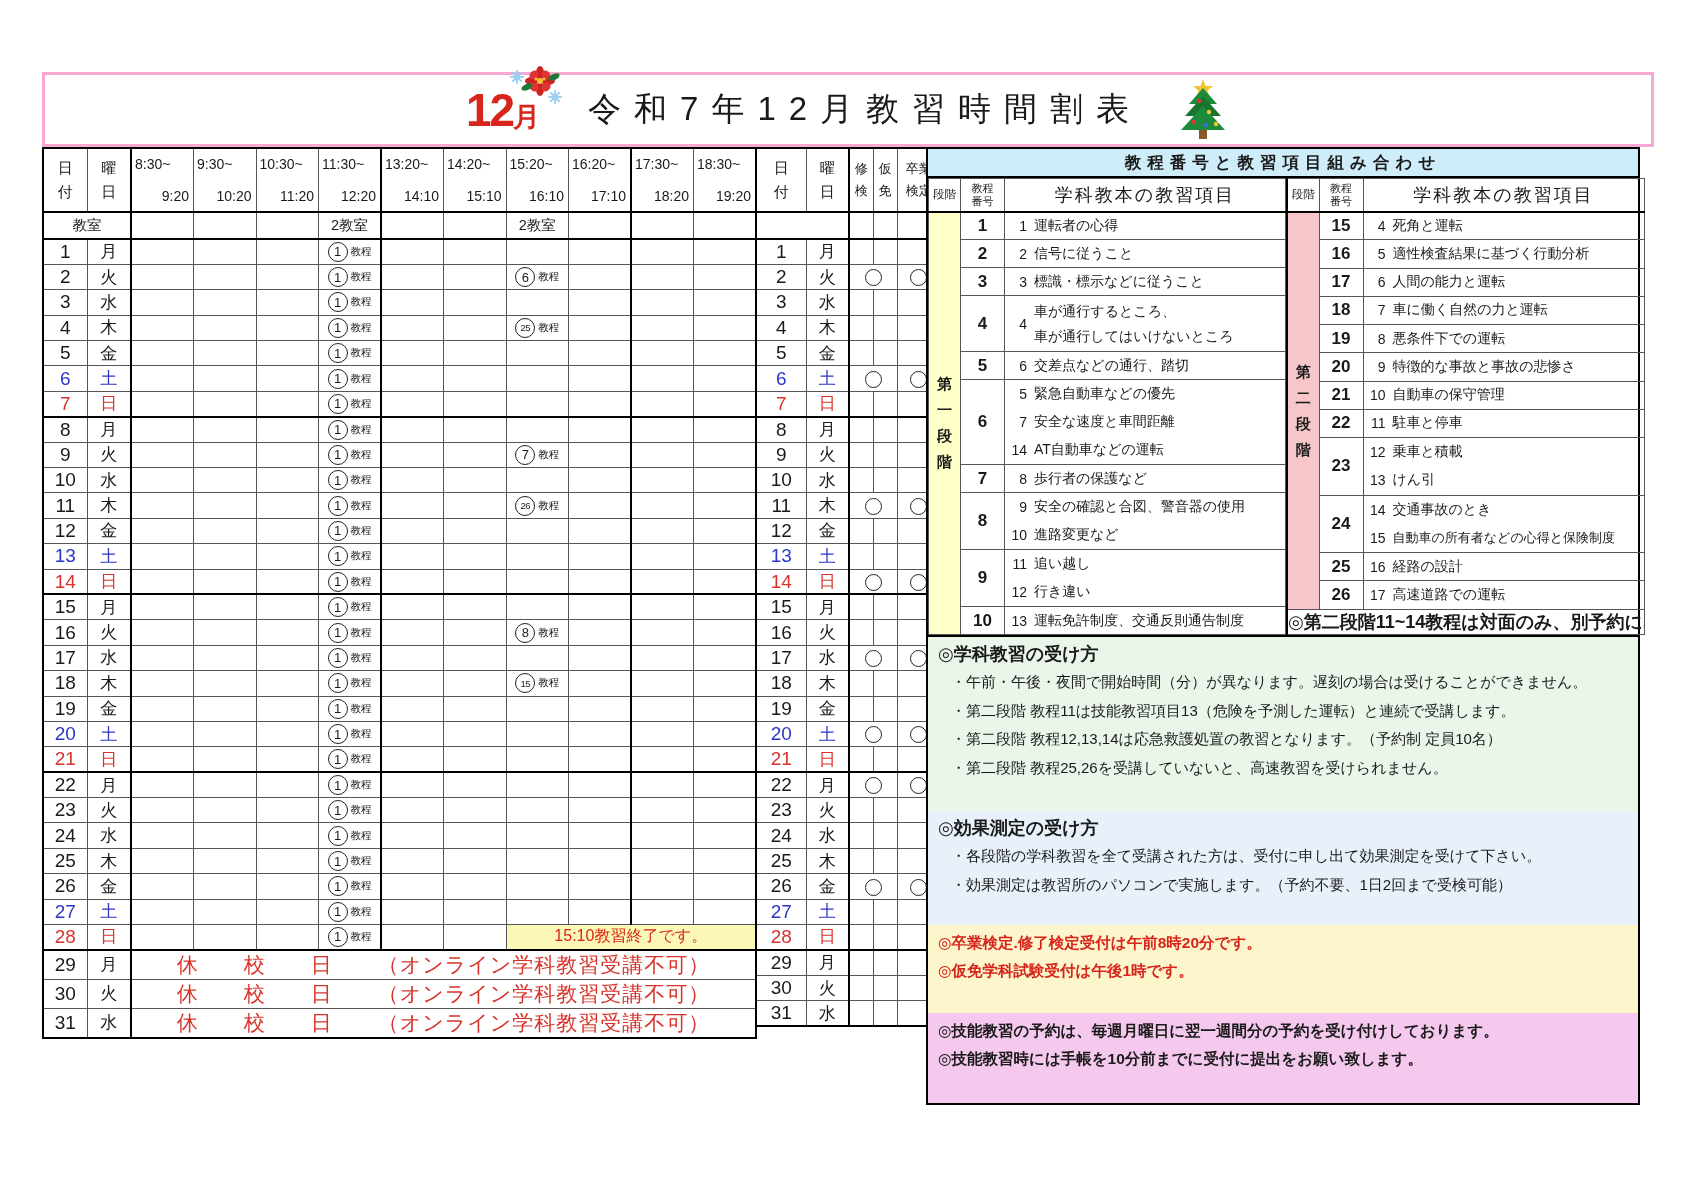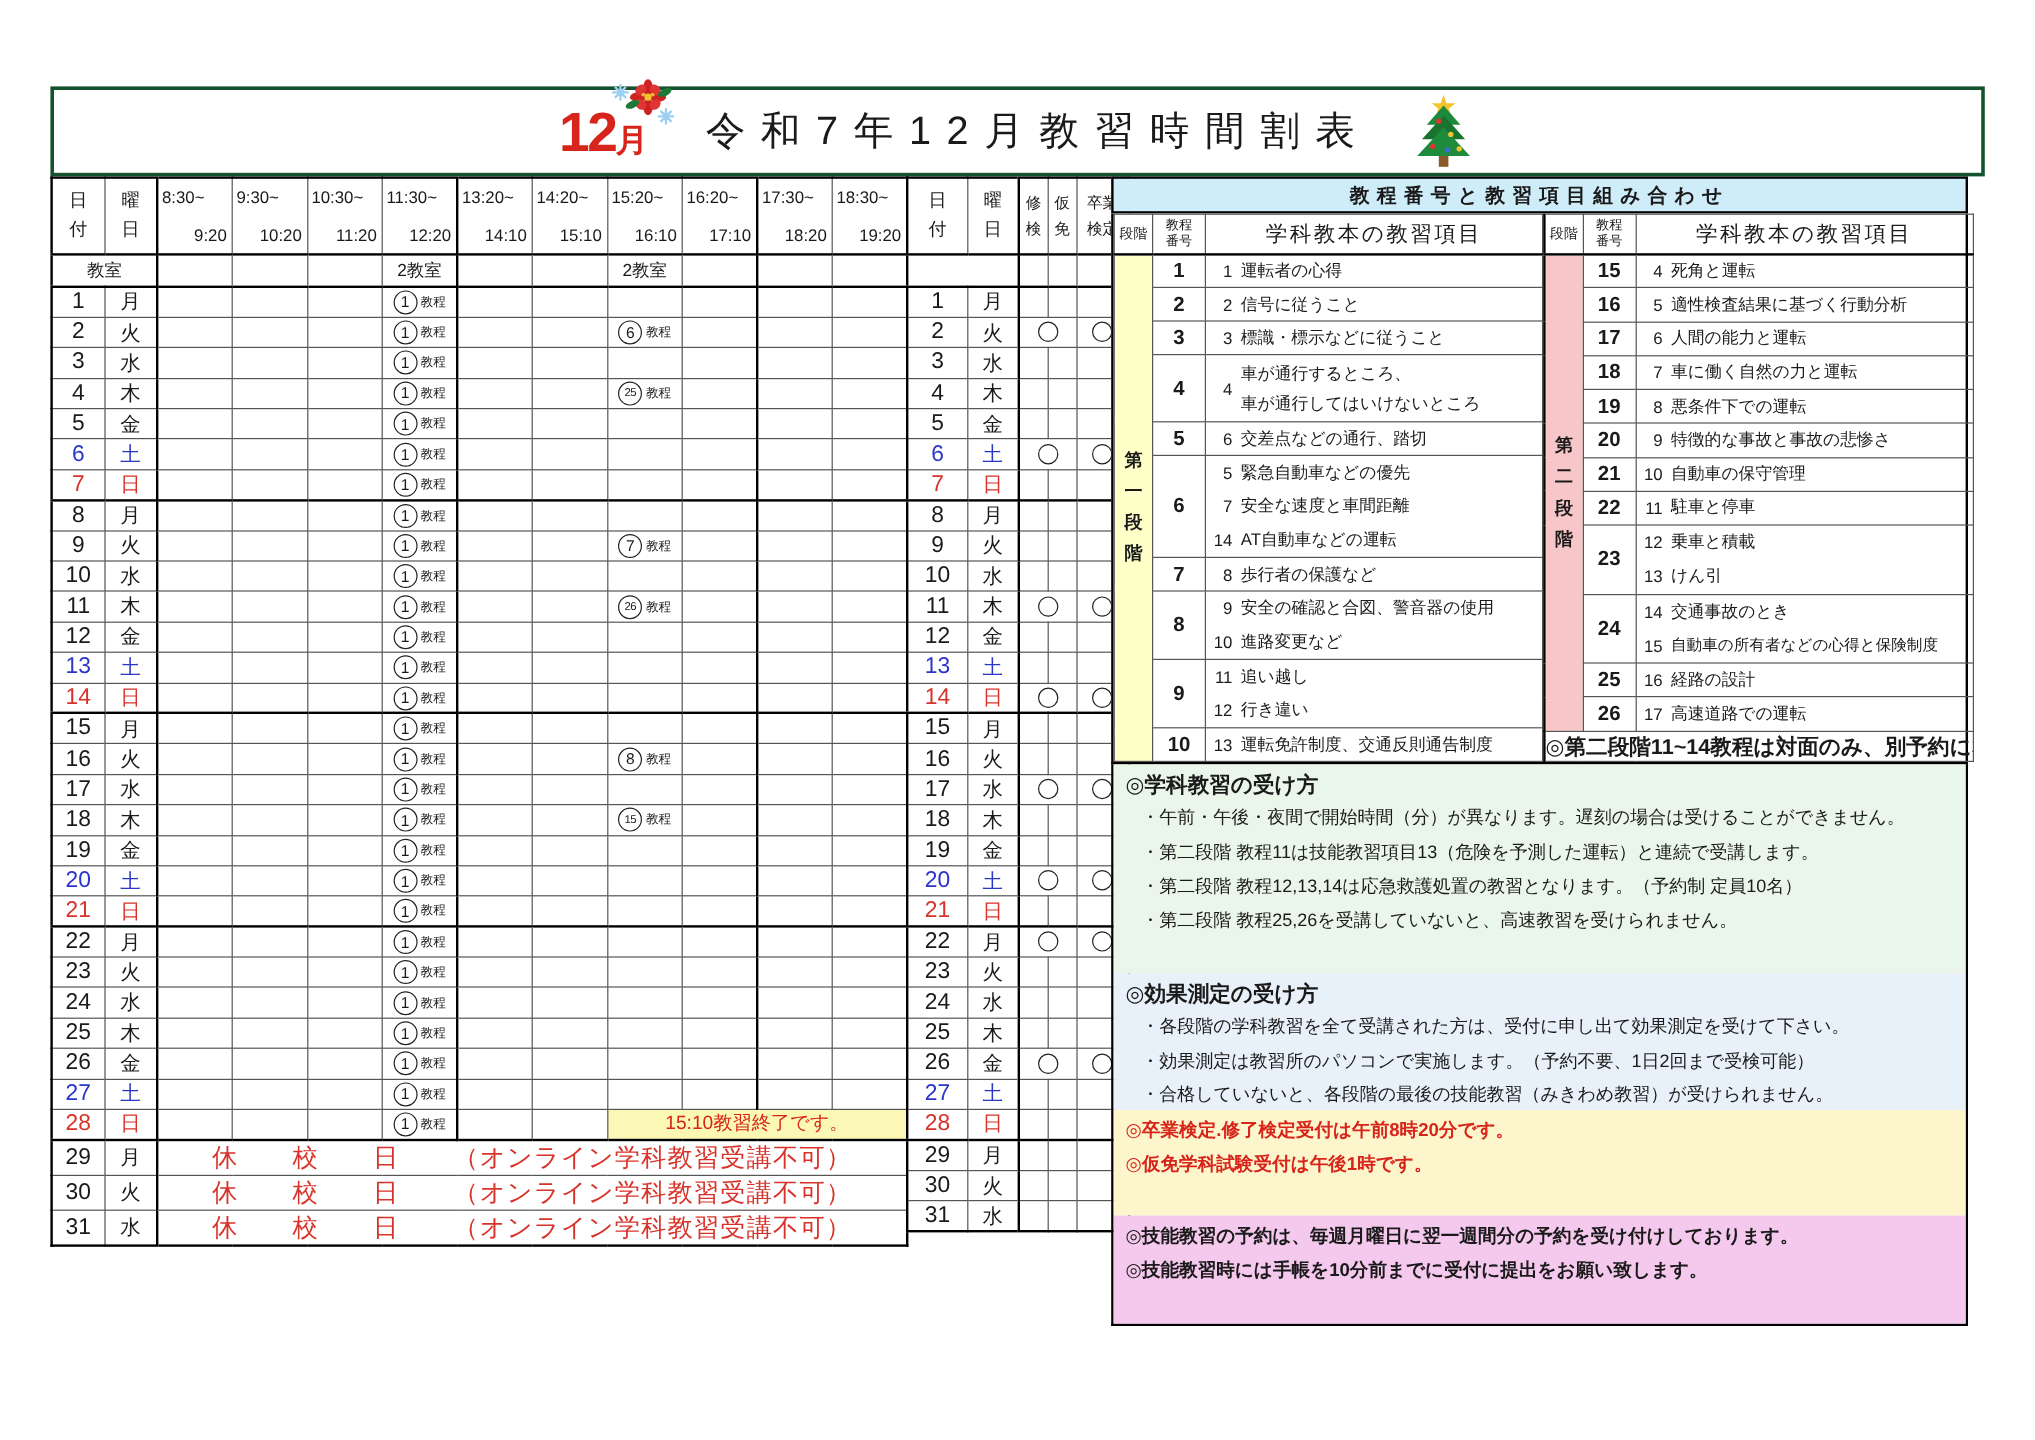--- a/index.html
+++ b/index.html
@@ -1,21 +1,21 @@
 <!DOCTYPE html>
 <html style="--saturday: #2b35c8; --sunday: #d8332a; --stage1-bg: #ffffc8; --stage2-bg: #f7c6c8; --header-bg: #cfecf9; --note-green: #e9f6e9; --note-blue: #e8f1f9; --note-yellow: #fdf6cc; --note-pink: #f5c9ee; --red-text: #d8251c; --highlight: #fbf7b4;"><head>
 <meta charset="utf-8">
 <style>
   *{box-sizing:border-box;margin:0;padding:0}
   html,body{width:1696px;height:1200px;background:#fff;
     font-family:"Liberation Sans","DejaVu Sans",sans-serif;color:#1a1a1a}
   .page{position:absolute;left:42px;top:72px;width:1612px}
 
   
-  .titlebar{height:75px;border:3px solid #14532d;display:flex;align-items:center;justify-content:center;gap:34px;background:#fff}
+  .titlebar{height:75px;border:3px solid #f9a8d4;display:flex;align-items:center;justify-content:center;gap:34px;background:#fff}
   .heading{font-size:33px;font-weight:normal;letter-spacing:13px;white-space:nowrap}
   .badge{position:relative;margin-right:14px;white-space:nowrap}
   .b12{font-size:46px;font-weight:bold;color:var(--red-text,#d8251c);letter-spacing:-2px}
   .bmoon{font-size:27px;font-weight:bold;color:var(--red-text,#d8251c)}
   .flower{position:absolute;top:-18px;right:-22px}
 
   
   table{border-collapse:collapse;table-layout:fixed}
   .cal,.mid{position:absolute;top:75px;border:2px solid #000;background:#fff}
   .cal{left:0;width:713px}
@@ -1151,21 +1151,20 @@
           <div class="nhead">◎学科教習の受け方</div>
           <div class="nline">・午前・午後・夜間で開始時間（分）が異なります。遅刻の場合は受けることができません。</div>
           <div class="nline">・第二段階 教程11は技能教習項目13（危険を予測した運転）と連続で受講します。</div>
           <div class="nline">・第二段階 教程12,13,14は応急救護処置の教習となります。（予約制 定員10名）</div>
           <div class="nline">・第二段階 教程25,26を受講していないと、高速教習を受けられません。</div>
         </div>
       <div class="nsec blue">
           <div class="nhead">◎効果測定の受け方</div>
           <div class="nline">・各段階の学科教習を全て受講された方は、受付に申し出て効果測定を受けて下さい。</div>
           <div class="nline">・効果測定は教習所のパソコンで実施します。（予約不要、1日2回まで受検可能）</div>
-          <div class="nline">・合格していないと、各段階の最後の技能教習（みきわめ教習）が受けられません。</div>
         </div>
       <div class="nsec yellow">
           <div class="bigline redline">◎卒業検定.修了検定受付は午前8時20分です。</div>
           <div class="bigline redline">◎仮免学科試験受付は午後1時です。</div>
         </div>
       <div class="nsec pink">
           <div class="bigline">◎技能教習の予約は、毎週月曜日に翌一週間分の予約を受け付けしております。</div>
           <div class="bigline">◎技能教習時には手帳を10分前までに受付に提出をお願い致します。</div>
         </div>
     </div>

